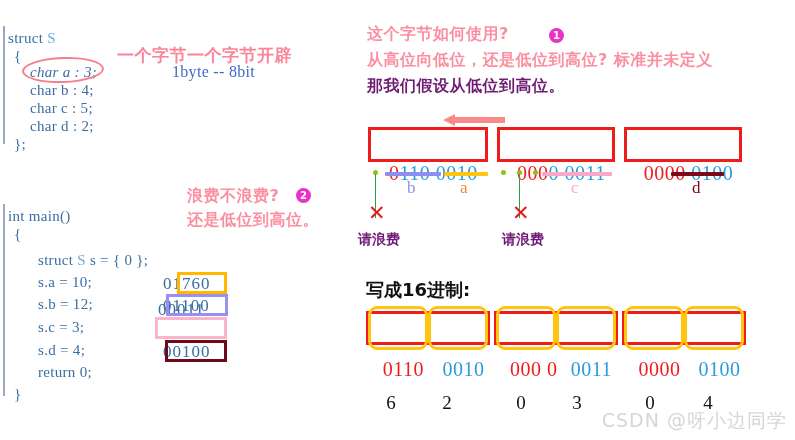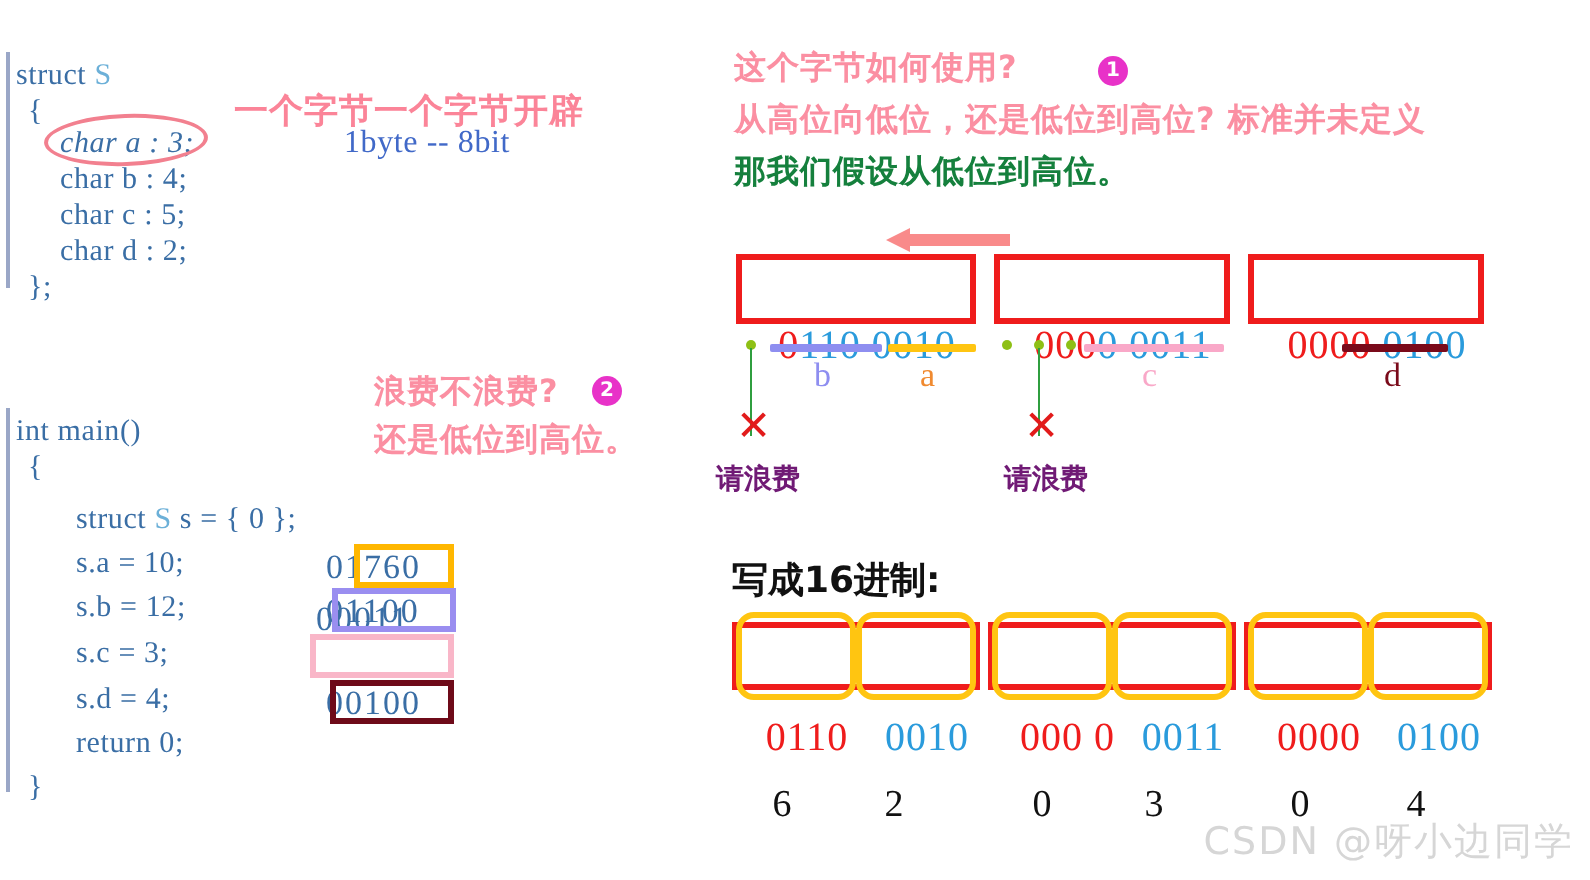--- a/index.html
+++ b/index.html
@@ -110,21 +110,21 @@
     font-size: 16px; color: #fb8fa2;
     letter-spacing: 0.5px;
   }
   #anno-q2 {
     left: 367px; top: 50px;
     font-size: 16px; color: #fb8fa2;
     letter-spacing: 0.5px;
   }
   #anno-q3 {
     left: 367px; top: 76px;
-    font-size: 16px; color: #15803d;
+    font-size: 16px; color: #701a75;
     letter-spacing: 0.5px;
   }
 
   
   #left-arrow { left: 443px; top: 113px; width: 62px; height: 14px; }
 
   
   .byte-box {
     position: absolute;
     border: 3px solid #ef1c1c;

